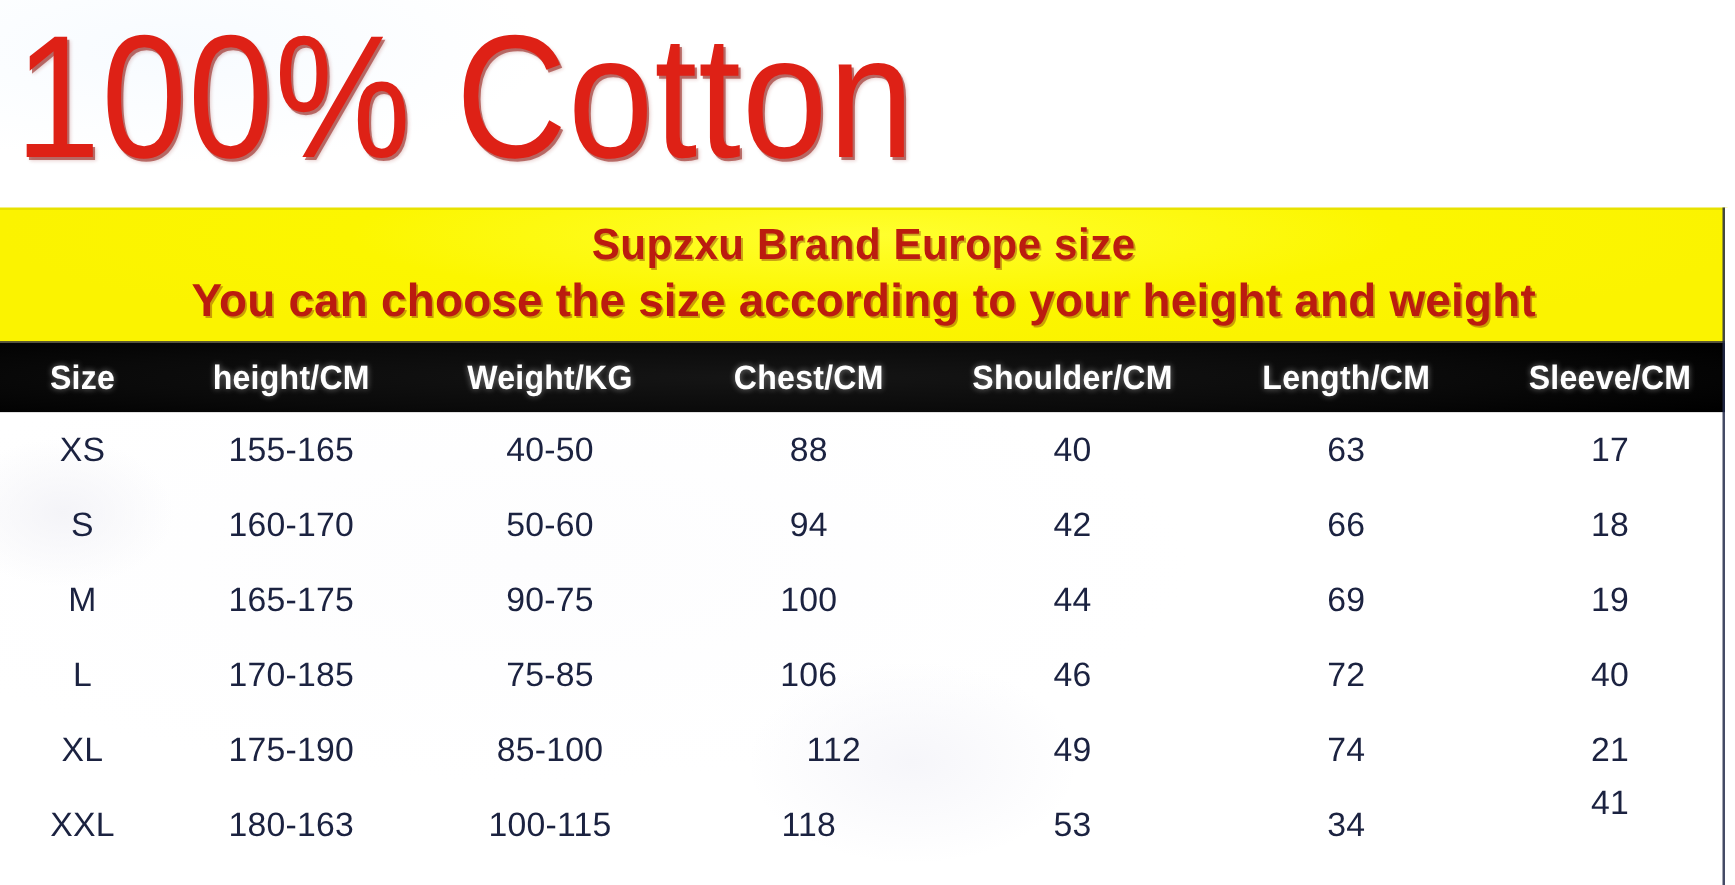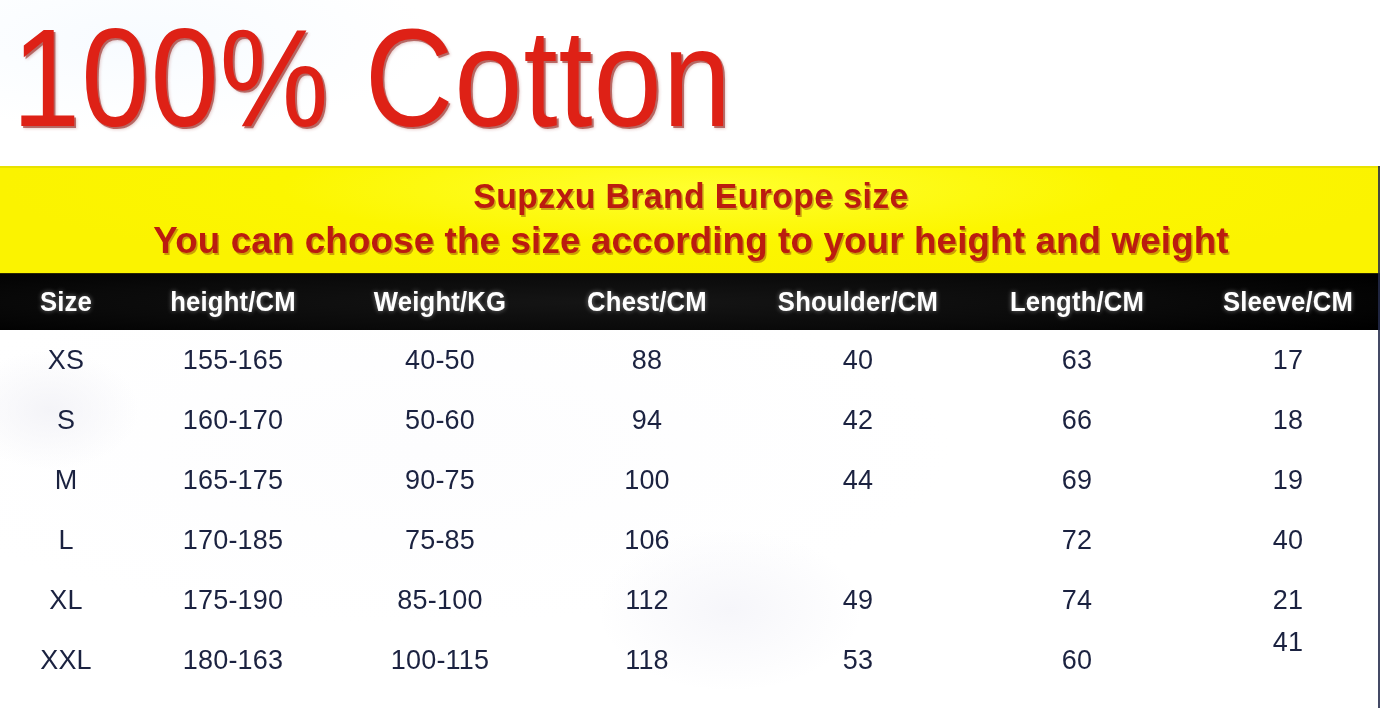--- a/index.html
+++ b/index.html
@@ -236,39 +236,40 @@
           <div class="cell" style="left: 552px; width: 190px;">100</div>
           <div class="cell" style="left: 753px; width: 210px;">44</div>
           <div class="cell" style="left: 977px; width: 200px;">69</div>
           <div class="cell" style="left: 1188px; width: 200px;">19</div>
         </div>
         <div class="data-row" style="position: absolute; left: 0px; top: 180px; width: 1388px;">
           <div class="cell" style="left: 0px; width: 132px;">L</div>
           <div class="cell" style="left: 133px; width: 200px;">170-185</div>
           <div class="cell" style="left: 340px; width: 200px;">75-85</div>
           <div class="cell" style="left: 552px; width: 190px;">106</div>
+          <div class="cell" style="left: 753px; width: 210px;">46</div>
           <div class="cell" style="left: 977px; width: 200px;">72</div>
           <div class="cell" style="left: 1188px; width: 200px;">40</div>
         </div>
         <div class="data-row" style="position: absolute; left: 0px; top: 240px; width: 1388px;">
           <div class="cell" style="left: 0px; width: 132px;">XL</div>
           <div class="cell" style="left: 133px; width: 200px;">175-190</div>
           <div class="cell" style="left: 340px; width: 200px;">85-100</div>
-          <div class="cell" style="left: 552px; width: 190px;">112</div>
+          <div class="cell" style="left: 572px; width: 190px;">112</div>
           <div class="cell" style="left: 753px; width: 210px;">49</div>
           <div class="cell" style="left: 977px; width: 200px;">74</div>
           <div class="cell" style="left: 1188px; width: 200px;">21</div>
         </div>
         <div class="data-row" style="position: absolute; left: 0px; top: 300px; width: 1388px;">
           <div class="cell" style="left: 0px; width: 132px;">XXL</div>
           <div class="cell" style="left: 133px; width: 200px;">180-163</div>
           <div class="cell" style="left: 340px; width: 200px;">100-115</div>
           <div class="cell" style="left: 552px; width: 190px;">118</div>
           <div class="cell" style="left: 753px; width: 210px;">53</div>
-          <div class="cell" style="left: 977px; width: 200px;">60</div>
+          <div class="cell" style="left: 977px; width: 200px;">34</div>
           <div class="cell" style="left: 1188px; width: 200px; top: -18px;">41</div>
         </div>
       </div>
   </div>
 
   <div class="right-white"></div>
   <div class="right-border"></div>
 
 </div>
 

